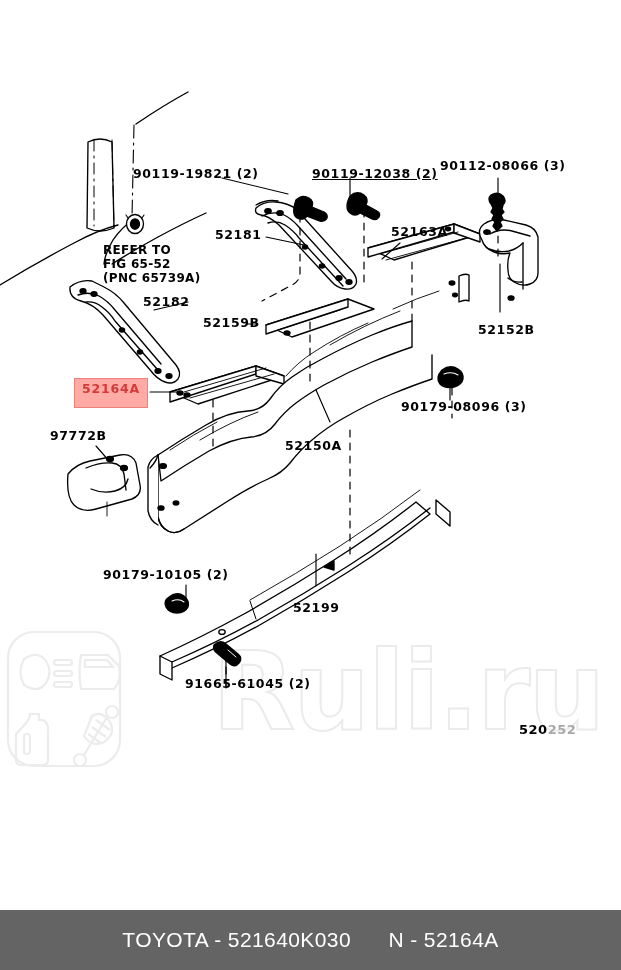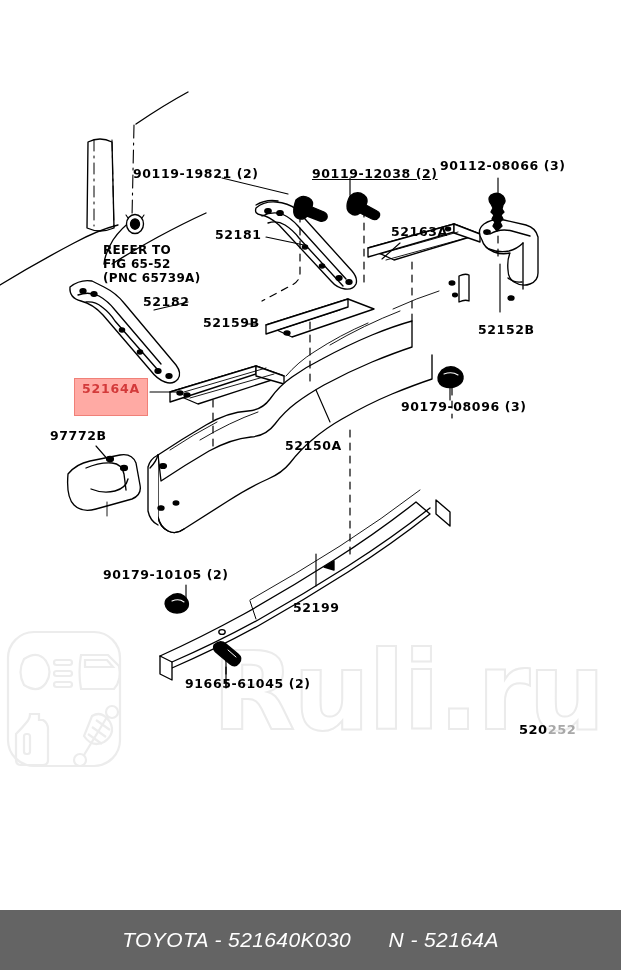--- a/index.html
+++ b/index.html
@@ -69,21 +69,21 @@
     font-size: 12px;
     letter-spacing: 0.3px;
     line-height: 1.18;
   }
 
   
   .lbl.highlight {
     color: #d33a3a;
     background: #ffaaa4;
     border: 1.5px solid #f08078;
-    padding: 2px 7px 18px 7px;
+    padding: 2px 7px 10px 7px;
     letter-spacing: 0.8px;
   }
 
   
   .lbl.fig-code {
     font-size: 13px;
     letter-spacing: 0.5px;
   }
   .fig-code .dim {
     color: #a8a8a8;
@@ -93,21 +93,20 @@
   #footer-bar {
     position: absolute;
     left: 0;
     top: 910px;
     width: 621px;
     height: 60px;
     background: #646464;
     display: flex;
     align-items: center;
     justify-content: center;
-    font-style: italic;
   }
   #footer-text {
     font-family: "Liberation Sans", sans-serif;
     font-size: 21px;
     color: #ffffff;
     letter-spacing: 0.4px;
     white-space: pre;
   }
 </style>
 </head>

